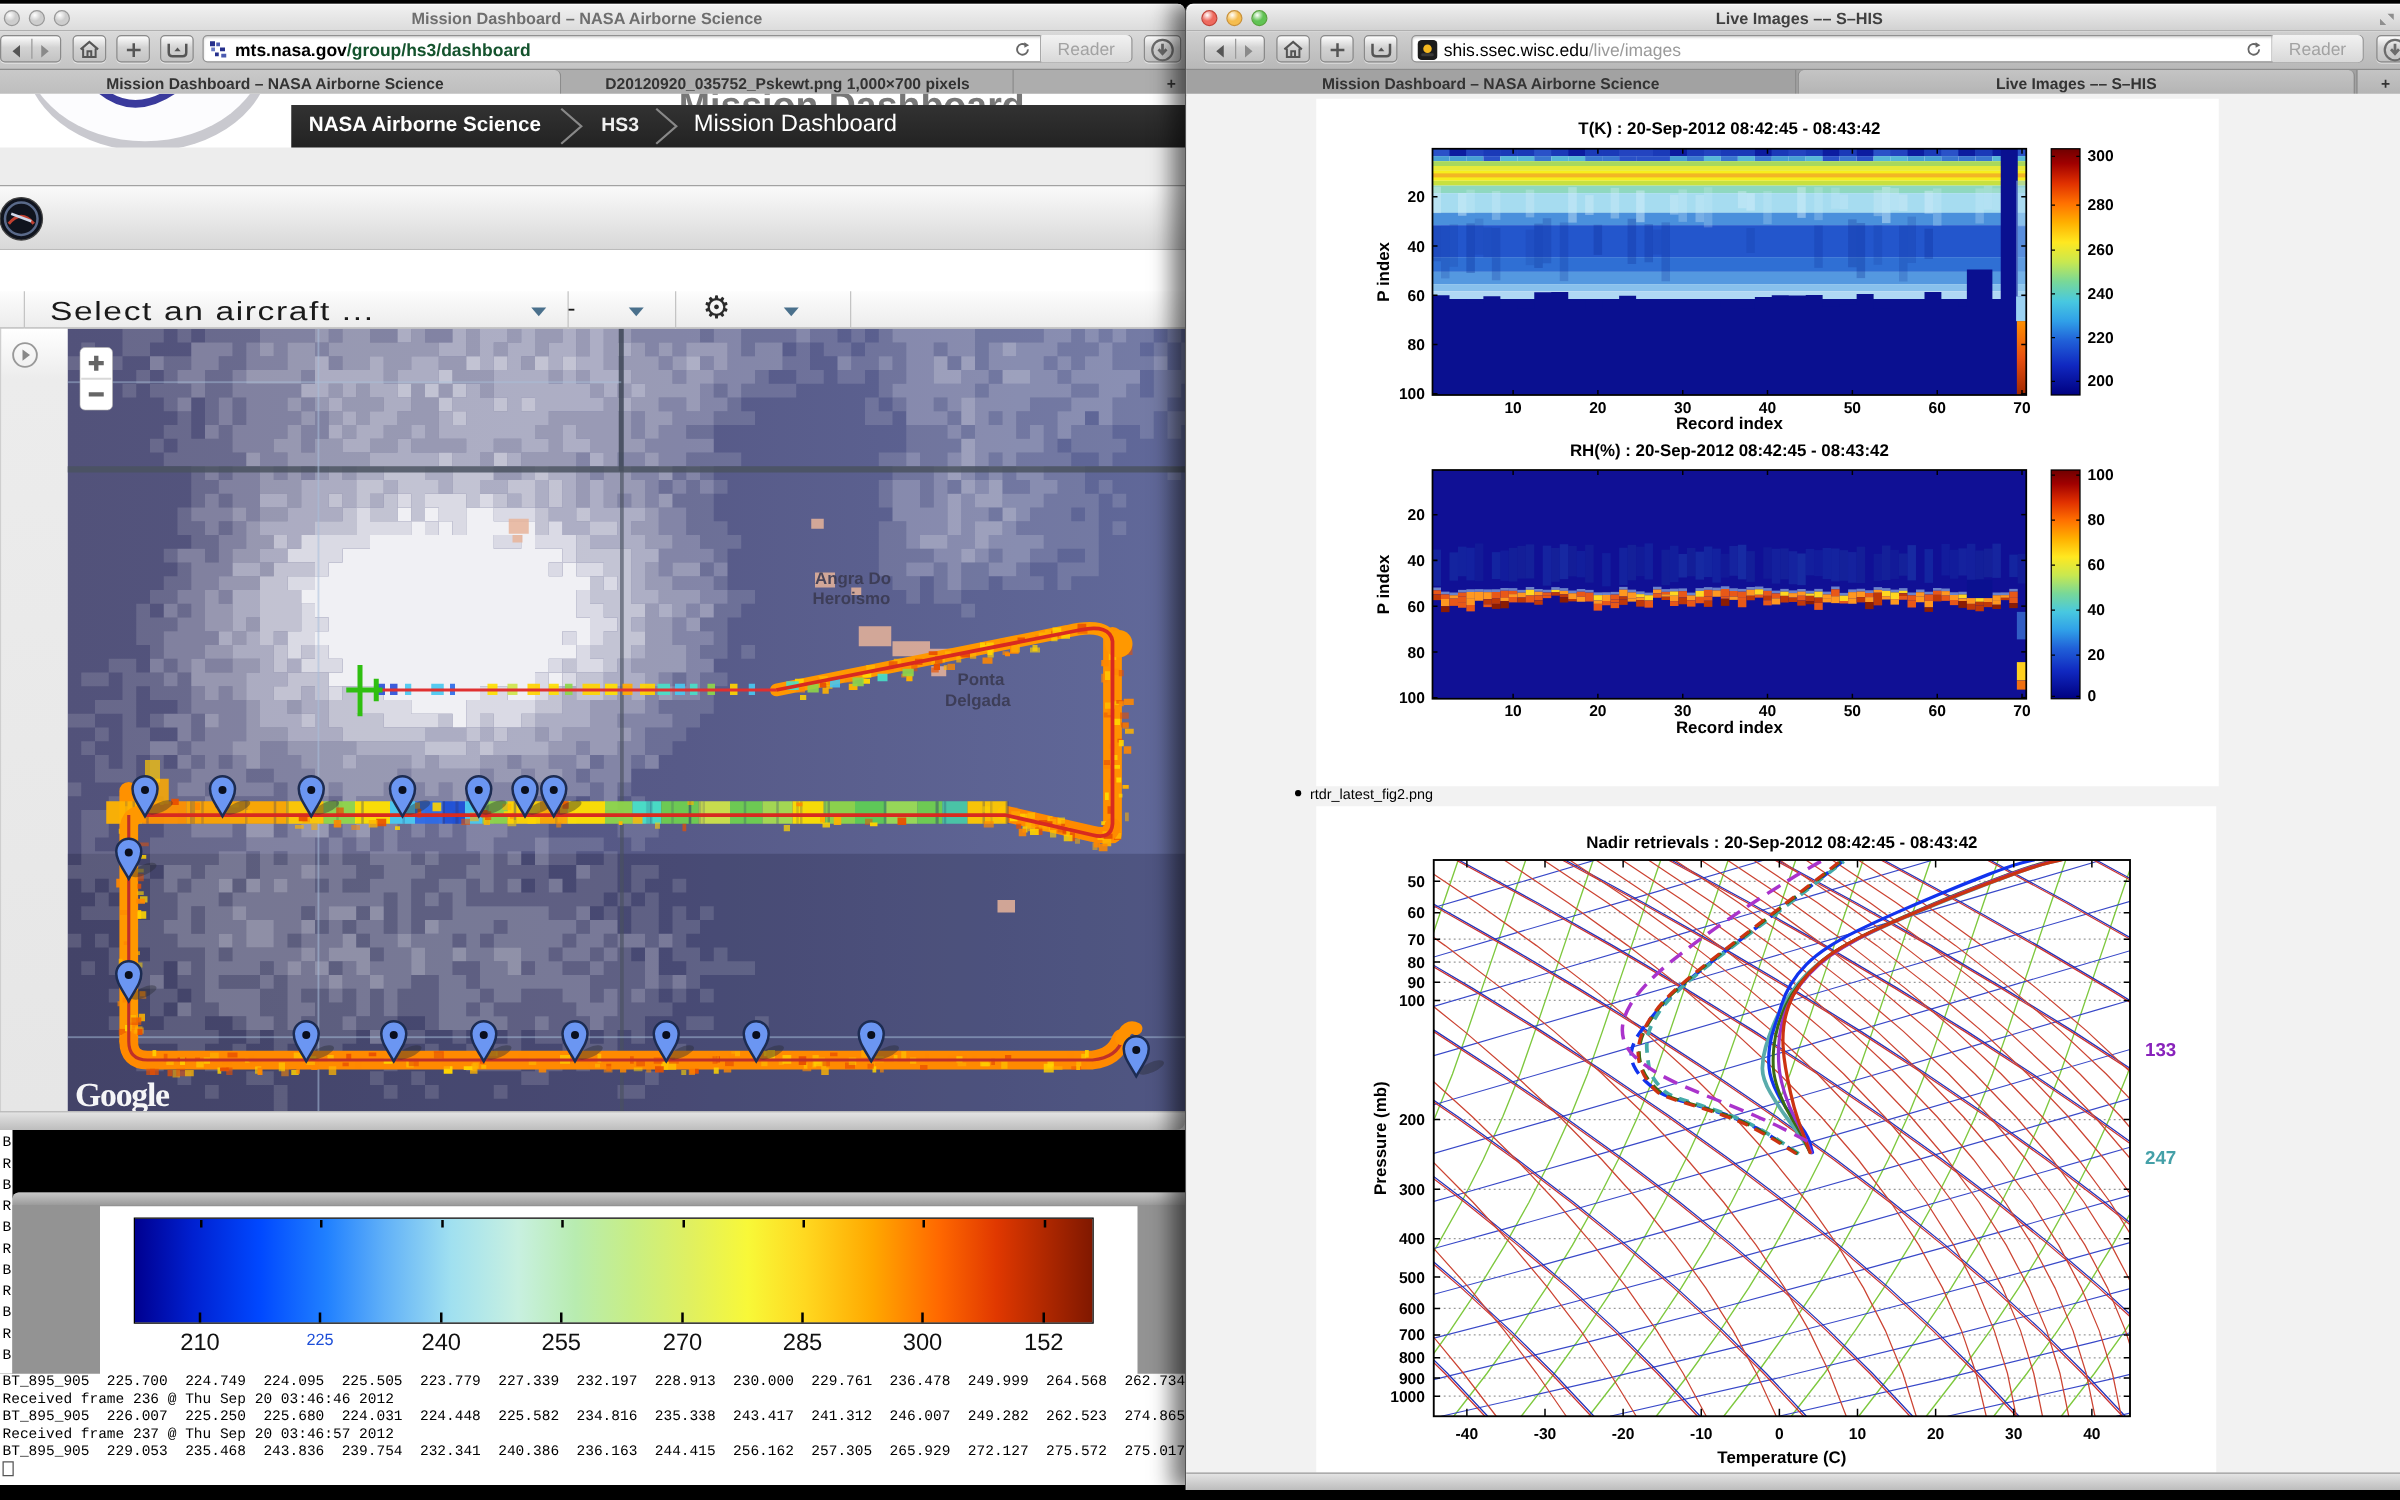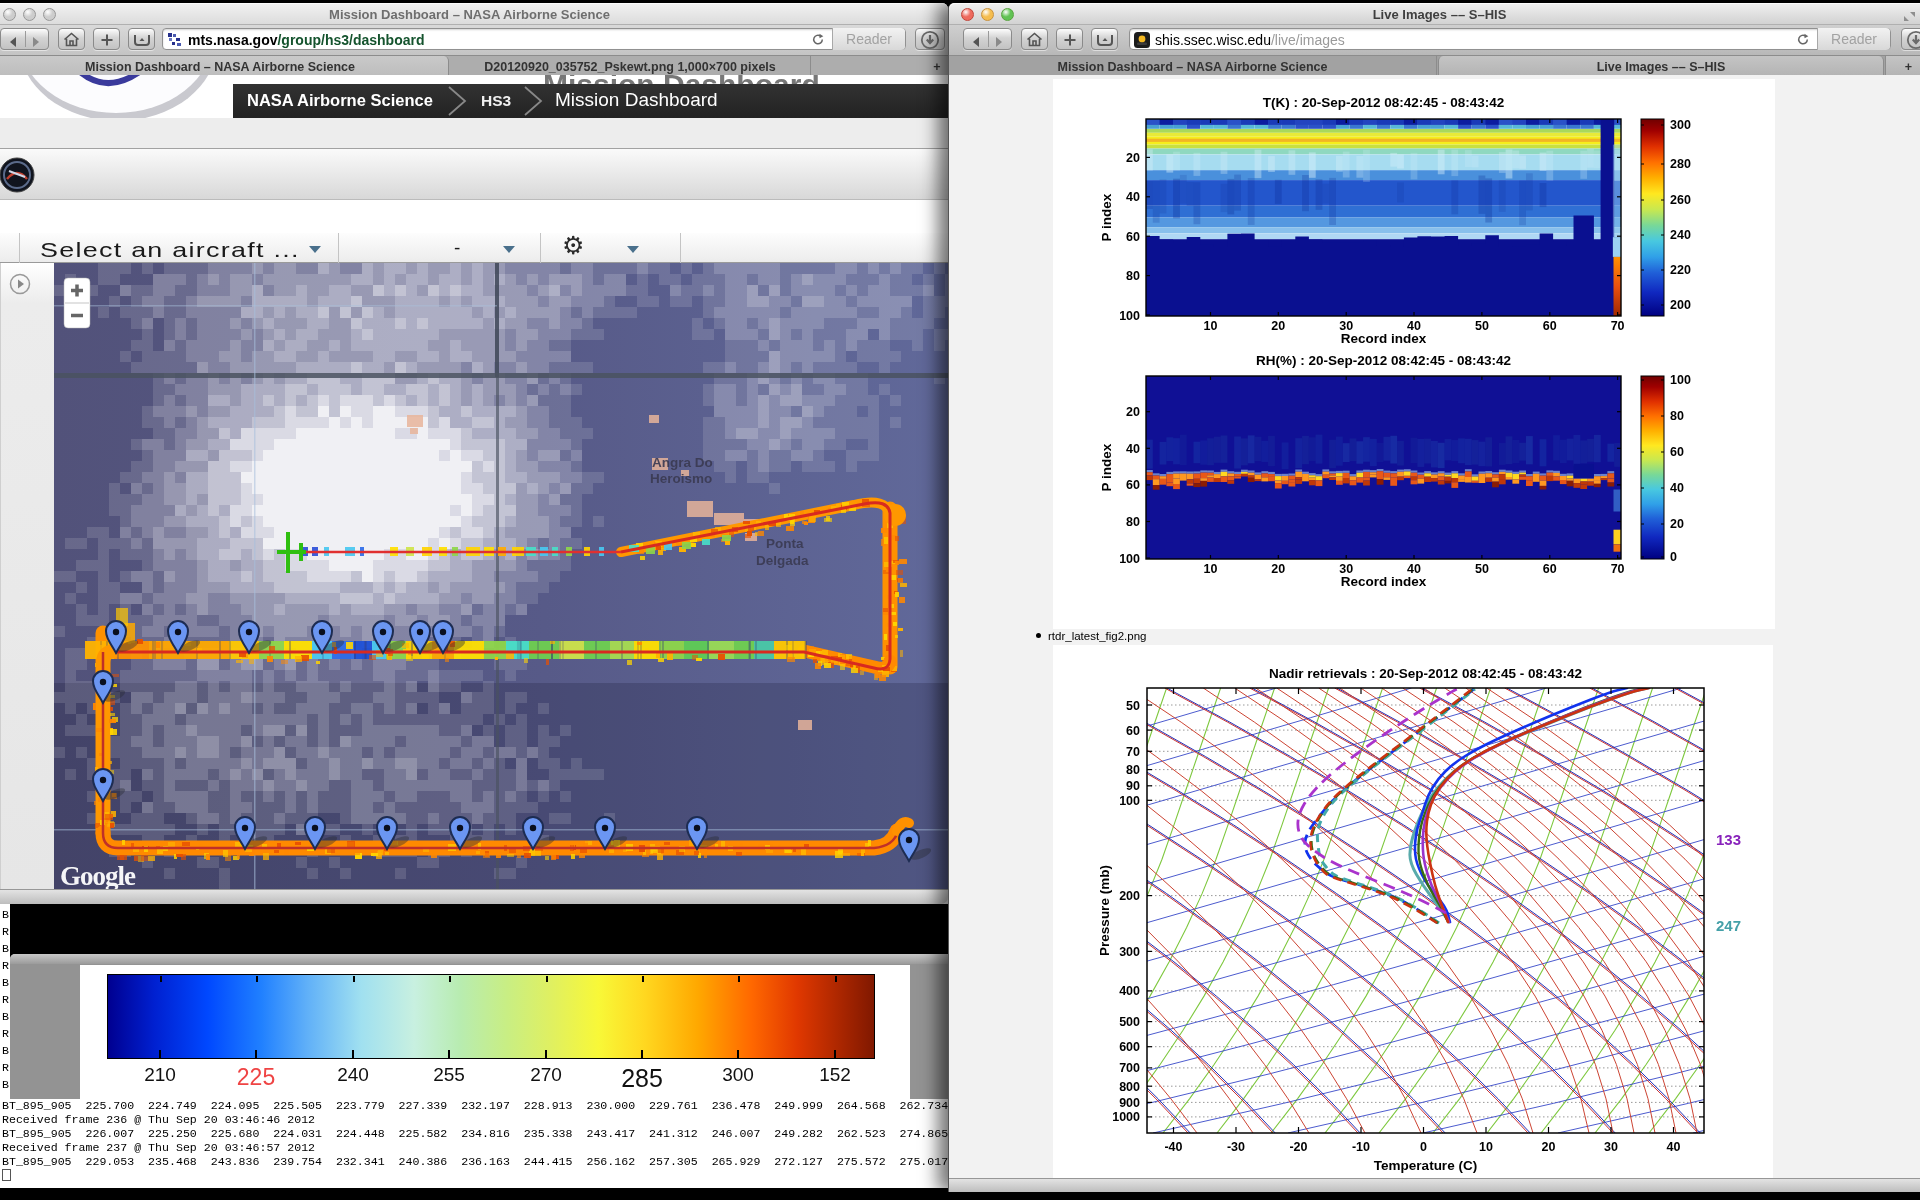--- a/index.html
+++ b/index.html
@@ -110,21 +110,21 @@
       <div style="position:absolute;left:0;top:43px;right:0;height:30px;background:#ededed"></div>
       <div style="position:absolute;left:0;top:73px;right:0;height:52px;background:linear-gradient(#fafafa,#d8d8d8);border-top:1px solid #a2a2a2;border-bottom:1px solid #bbb">
         <svg width="36" height="36" viewBox="0 0 36 36" style="position:absolute;left:8px;top:8px">
           <circle cx="18" cy="18" r="17" fill="#10141e" stroke="#444" stroke-width="1"></circle>
           <circle cx="18" cy="18" r="13" fill="none" stroke="#5a6a8a" stroke-width="2"></circle>
           <path d="M8,22 Q18,10 28,22" stroke="#c04030" stroke-width="2.5" fill="none"></path>
           <path d="M10,14 L26,20" stroke="#d0d8e8" stroke-width="2"></path>
         </svg>
       </div>
       <div style="position:absolute;left:0;top:158px;right:0;height:30px;background:linear-gradient(#fdfdfd,#ececec);border-bottom:1px solid #9a9a9a">
-        <div style="position:absolute;left:28px;top:0;width:320px;height:30px;border-left:1px solid #c4c4c4;border-right:1px solid #c4c4c4">
+        <div style="position:absolute;left:28px;top:0;width:436px;height:30px;border-left:1px solid #c4c4c4;border-right:1px solid #c4c4c4">
           <span style="position:absolute;left:20px;top:5px;font-size:21px;letter-spacing:1px;color:#1a1a1a;transform:scaleX(1.28);transform-origin:0 0;display:inline-block;white-space:nowrap">Select an aircraft ...</span>
           <svg width="14" height="9" style="position:absolute;right:16px;top:12px">
             <path d="M1,1 L7,8 L13,1z" fill="#4a708c"></path>
           </svg>
         </div>
         <div style="position:absolute;left:423px;top:0;width:127px;height:30px;border-right:1px solid #c4c4c4">
           <span style="position:absolute;left:40px;top:4px;font-size:19px;color:#1a1a1a">-</span>
           <svg width="14" height="9" style="position:absolute;right:24px;top:12px">
             <path d="M1,1 L7,8 L13,1z" fill="#4a708c"></path>
           </svg>
@@ -752,33 +752,33 @@
   </div>
 <div style="position:absolute;left:10px;top:954px;width:1036px;height:195px;background:#939393;border-radius:5px 5px 0 0;box-shadow:0 -1px 3px rgba(0,0,0,.4)">
     <div style="position:absolute;left:0;top:0;right:0;height:10px;background:linear-gradient(#c8c8c8,#9b9b9b);border-radius:5px 5px 0 0"></div>
     <div style="position:absolute;left:70px;top:11px;width:830px;height:145px;background:#fff">
       <div style="position:absolute;left:27px;top:9px;width:768px;height:85px;background:linear-gradient(90deg,#000090 0%,#0020d0 6%,#0048ff 13%,#2080ff 20%,#60b0f8 26%,#a0e0f0 33%,#c8f0e0 40%,#b8ecb0 46%,#c8ee84 52%,#e0f060 58%,#f8f838 64%,#ffd820 70%,#ffa800 77%,#ff6800 84%,#e03800 90%,#b02800 95%,#801800 100%);border:1px solid #000"></div>
       <div style="position:absolute;left:79px;top:85px;width:1.5px;height:8px;background:#000"></div>
       <div style="position:absolute;left:80px;top:11px;width:1.5px;height:6px;background:#000"></div>
       <div style="position:absolute;left:50px;top:99px;width:60px;text-align:center;font-size:19px;color:#111">210</div>
       <div style="position:absolute;left:175px;top:85px;width:1.5px;height:8px;background:#000"></div>
       <div style="position:absolute;left:176px;top:11px;width:1.5px;height:6px;background:#000"></div>
-      <div style="position:absolute;left:146px;top:99px;width:60px;text-align:center;font-size:23px;color:#ef4444">225</div>
+      <div style="position:absolute;left:146px;top:99px;width:60px;text-align:center;font-size:13px;color:#1d4ed8">225</div>
       <div style="position:absolute;left:272px;top:85px;width:1.5px;height:8px;background:#000"></div>
       <div style="position:absolute;left:273px;top:11px;width:1.5px;height:6px;background:#000"></div>
       <div style="position:absolute;left:243px;top:99px;width:60px;text-align:center;font-size:19px;color:#111">240</div>
       <div style="position:absolute;left:368px;top:85px;width:1.5px;height:8px;background:#000"></div>
       <div style="position:absolute;left:369px;top:11px;width:1.5px;height:6px;background:#000"></div>
       <div style="position:absolute;left:339px;top:99px;width:60px;text-align:center;font-size:19px;color:#111">255</div>
       <div style="position:absolute;left:465px;top:85px;width:1.5px;height:8px;background:#000"></div>
       <div style="position:absolute;left:466px;top:11px;width:1.5px;height:6px;background:#000"></div>
       <div style="position:absolute;left:436px;top:99px;width:60px;text-align:center;font-size:19px;color:#111">270</div>
       <div style="position:absolute;left:561px;top:85px;width:1.5px;height:8px;background:#000"></div>
       <div style="position:absolute;left:562px;top:11px;width:1.5px;height:6px;background:#000"></div>
-      <div style="position:absolute;left:532px;top:99px;width:60px;text-align:center;font-size:25px;color:#111">285</div>
+      <div style="position:absolute;left:532px;top:99px;width:60px;text-align:center;font-size:19px;color:#111">285</div>
       <div style="position:absolute;left:657px;top:85px;width:1.5px;height:8px;background:#000"></div>
       <div style="position:absolute;left:658px;top:11px;width:1.5px;height:6px;background:#000"></div>
       <div style="position:absolute;left:628px;top:99px;width:60px;text-align:center;font-size:19px;color:#111">300</div>
       <div style="position:absolute;left:754px;top:85px;width:1.5px;height:8px;background:#000"></div>
       <div style="position:absolute;left:755px;top:11px;width:1.5px;height:6px;background:#000"></div>
       <div style="position:absolute;left:725px;top:99px;width:60px;text-align:center;font-size:19px;color:#111">152</div>
     </div>
   </div>
 <div style="position:absolute;left:0;top:904px;width:10px;height:195px;background:#fff"></div>
 <div style="position:absolute;left:2px;top:908px;font-size:11.6px;color:#000" class="mono">B</div>

